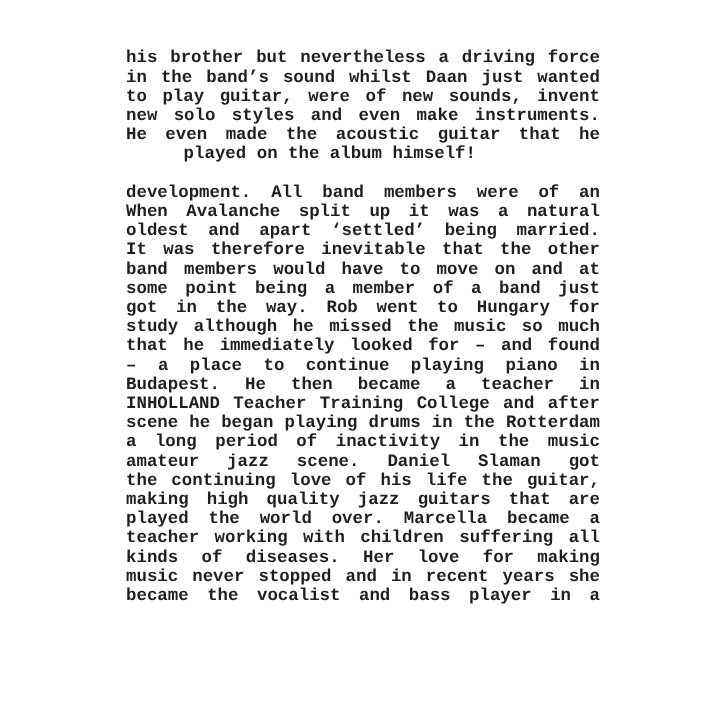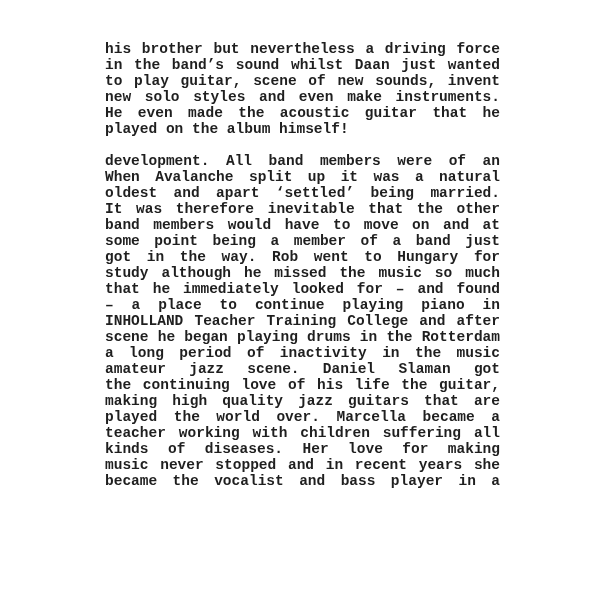--- a/index.html
+++ b/index.html
@@ -28,46 +28,48 @@
     font-family: "Liberation Mono", "DejaVu Sans Mono", monospace;
     font-size: 14.5px;
     line-height: 16px;
     letter-spacing: 0;
     text-align: justify;
     text-align-last: justify;
     -moz-text-align-last: justify;
   }
   .line.last-left {
     text-align-last: left;
+    margin-left: 48px;
     -moz-text-align-last: left;
   }
 </style>
 </head>
 <body style="background: rgb(255, 255, 255);">
 
 <div class="page" style="color: rgb(31, 31, 31);">
     <div class="paragraph">
       <div class="line">his brother but nevertheless a driving force</div>
       <div class="line">in the band’s sound whilst Daan just wanted</div>
-      <div class="line">to play guitar, scene of new sounds, invent</div>
+      <div class="line">to play guitar, were of new sounds, invent</div>
       <div class="line">new solo styles and even make instruments.</div>
       <div class="line">He even made the acoustic guitar that he</div>
       <div class="line last-left">played on the album himself!</div>
     </div>
     <div class="paragraph">
       <div class="line">development. All band members were of an</div>
       <div class="line">When Avalanche split up it was a natural</div>
       <div class="line">oldest and apart ‘settled’ being married.</div>
       <div class="line">It was therefore inevitable that the other</div>
       <div class="line">band members would have to move on and at</div>
       <div class="line">some point being a member of a band just</div>
       <div class="line">got in the way. Rob went to Hungary for</div>
       <div class="line">study although he missed the music so much</div>
       <div class="line">that he immediately looked for – and found</div>
       <div class="line">– a place to continue playing piano in</div>
+      <div class="line">Budapest. He then became a teacher in</div>
       <div class="line">INHOLLAND Teacher Training College and after</div>
       <div class="line">scene he began playing drums in the Rotterdam</div>
       <div class="line">a long period of inactivity in the music</div>
       <div class="line">amateur jazz scene. Daniel Slaman got</div>
       <div class="line">the continuing love of his life the guitar,</div>
       <div class="line">making high quality jazz guitars that are</div>
       <div class="line">played the world over. Marcella became a</div>
       <div class="line">teacher working with children suffering all</div>
       <div class="line">kinds of diseases. Her love for making</div>
       <div class="line">music never stopped and in recent years she</div>

